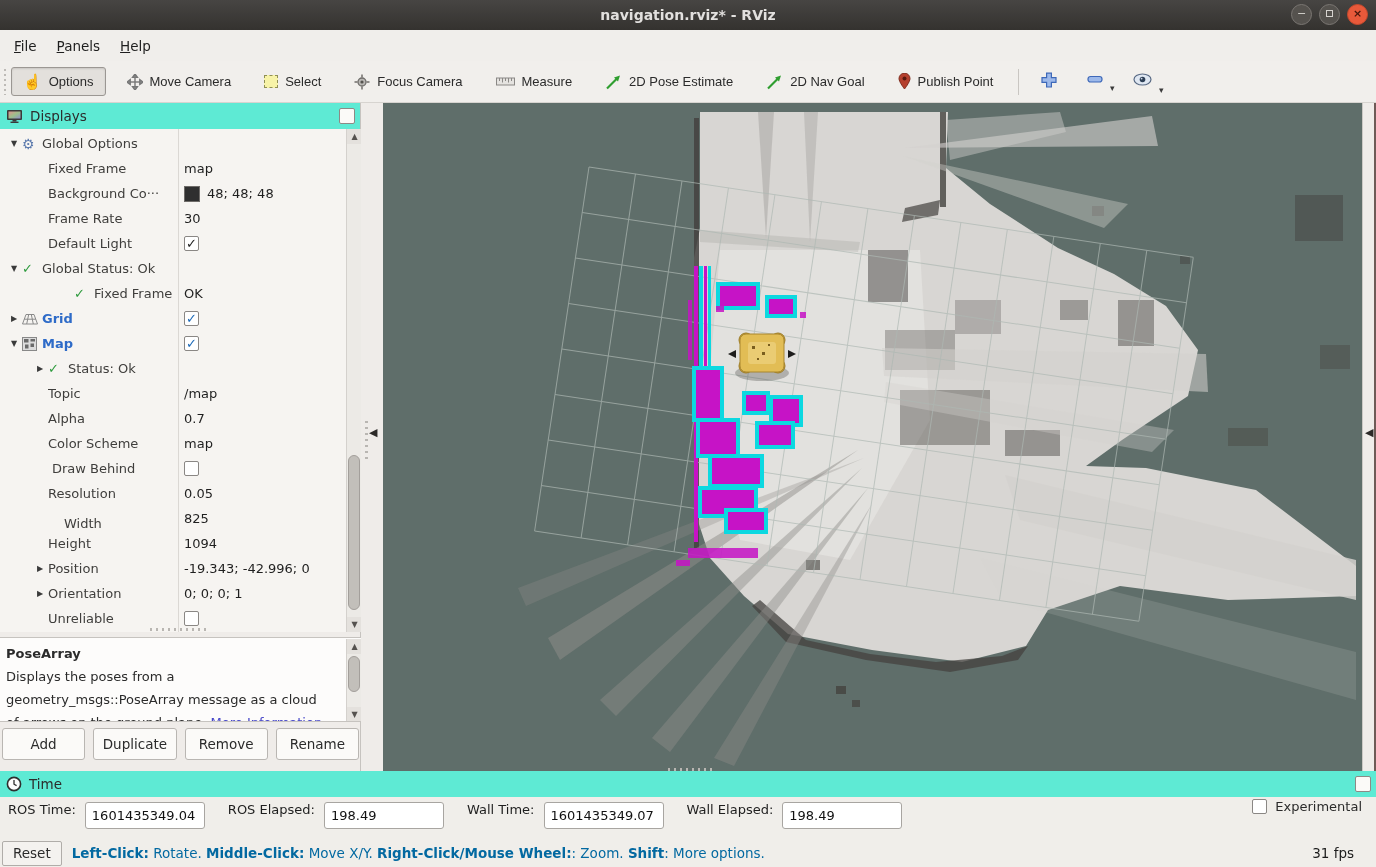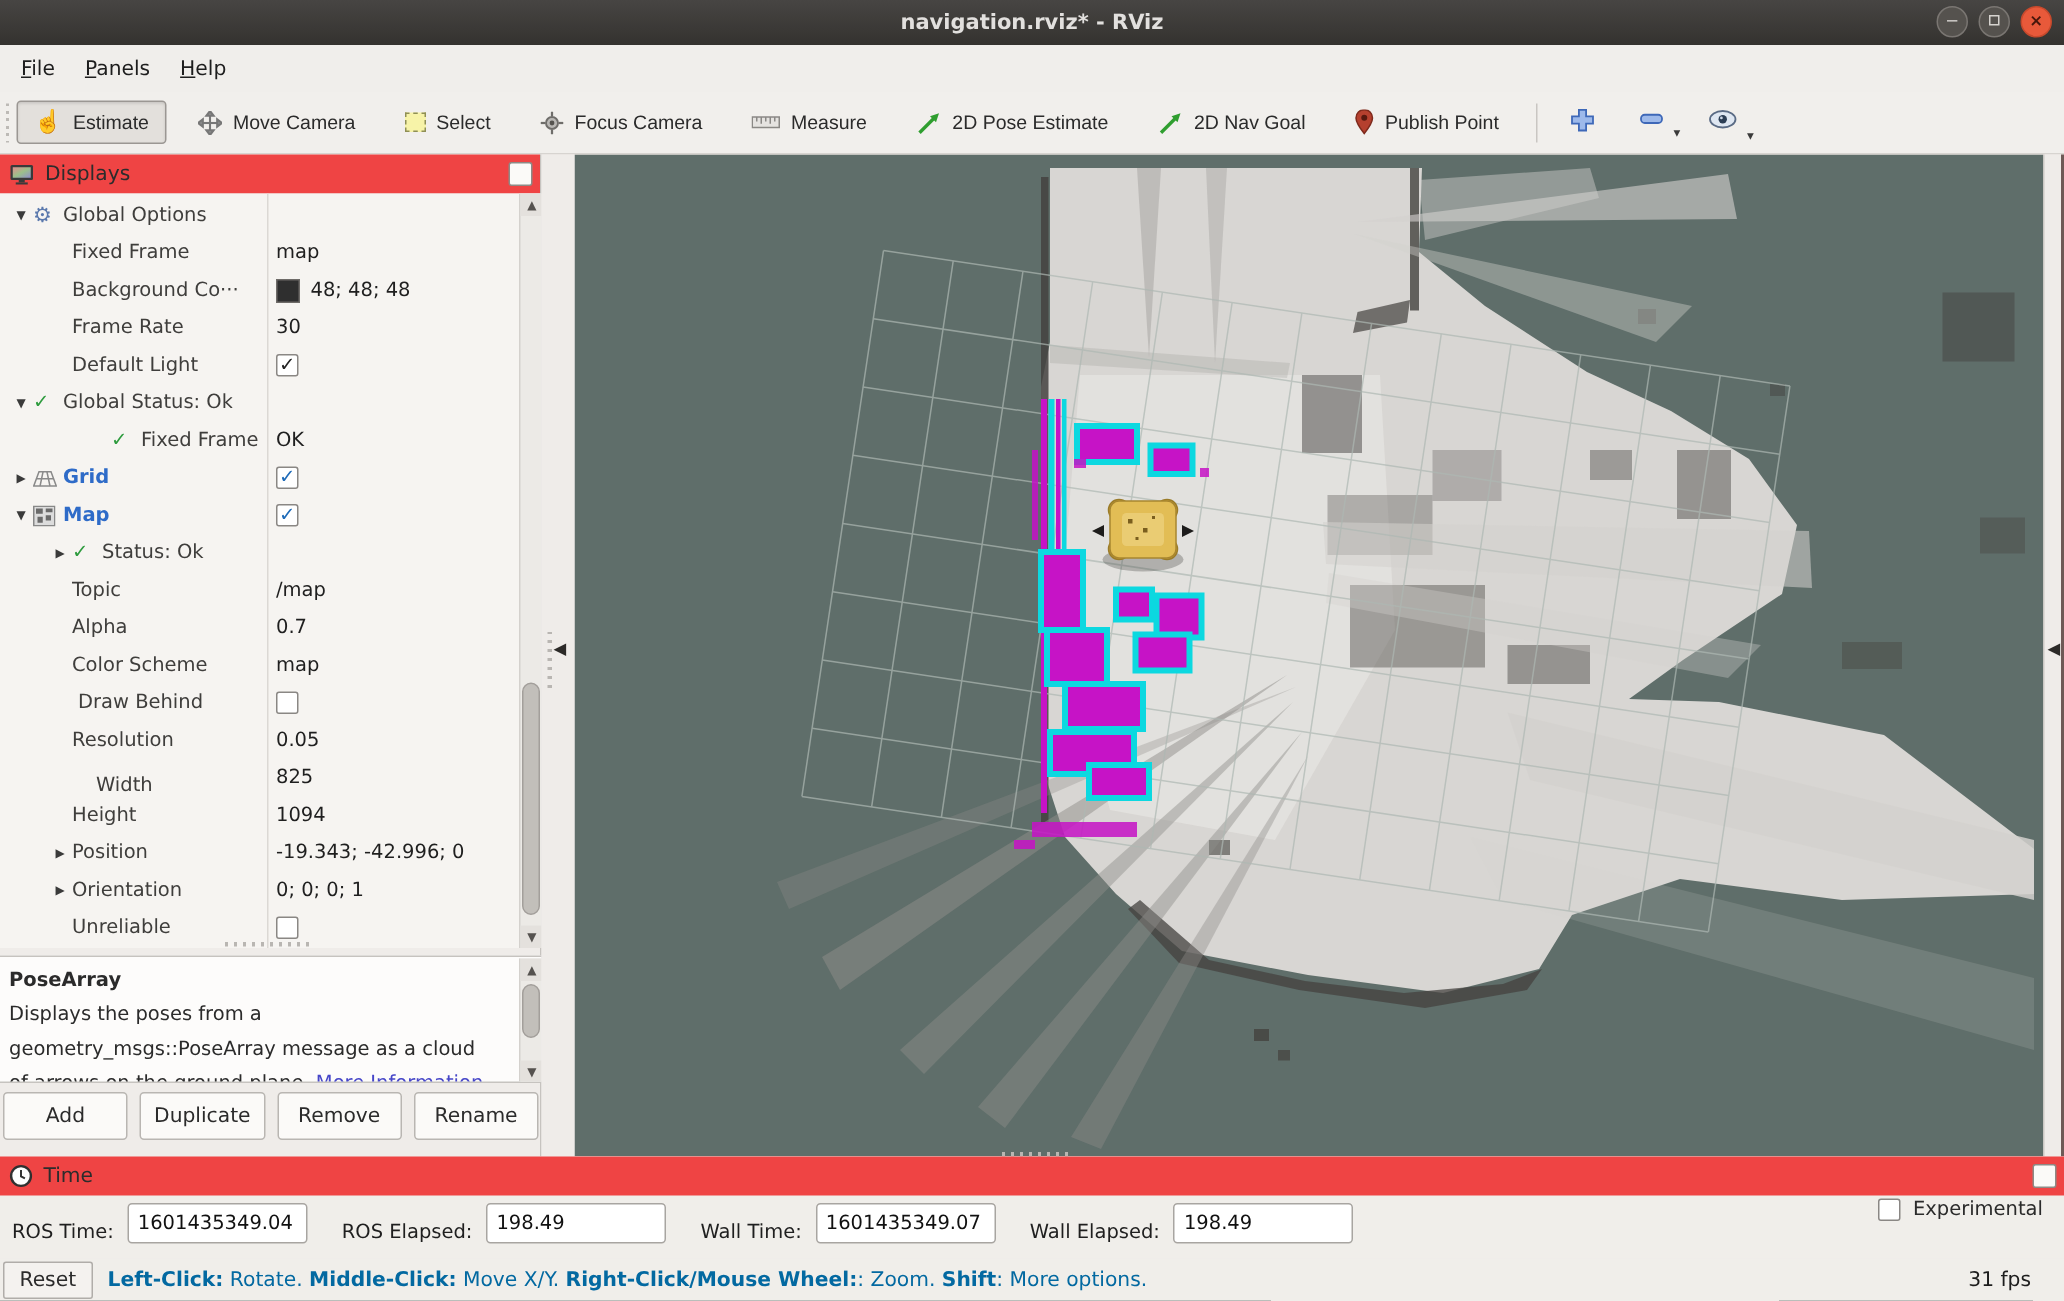--- a/index.html
+++ b/index.html
@@ -33,21 +33,21 @@
   .tool-btn { display:flex; align-items:center; gap:7px; padding:6px 11px; margin-right:9px;
     font-size:13px; color:#2b2b2b; background:transparent; border:1px solid transparent; border-radius:3px; white-space:nowrap; }
   .tool-btn.active { background:#e3e0dc; border:1px solid #9b9793; box-shadow:inset 0 1px 2px rgba(0,0,0,.12); }
   .tool-sep { width:1px; height:26px; background:#c9c6c2; margin:0 12px 0 4px; }
   .tool-extra { position:relative; display:flex; align-items:center; padding:4px 10px 8px 10px; margin-right:10px; }
   .tool-extra .caret { position:absolute; right:-1px; bottom:-1px; font-size:9px; color:#3a3a3a; }
   .ico { display:inline-flex; align-items:center; justify-content:center; }
   
   .left-panel { position:absolute; left:0; top:103px; width:361px; height:668px;
     background:#efece9; border-right:1px solid #c6c3bf; }
-  .panel-header { height:26px; background:#ef4444; display:flex; align-items:center;
+  .panel-header { height:26px; background:#5eead4; display:flex; align-items:center;
     padding:0 6px; gap:7px; color:#2c2c2c; font-size:13.5px; position:relative; }
   .float-btn { position:absolute; right:5px; top:5px; width:16px; height:16px;
     background:#fbfaf8; border:1px solid #8d8a86; border-radius:2px; }
   .tree { position:absolute; left:0; top:26px; width:361px; height:503px; background:#f6f4f1; overflow:hidden; }
   .tree .coldiv { position:absolute; left:178px; top:0; width:1px; height:100%; background:#dbd8d4; }
   .tree-row { position:relative; height:25px; display:flex; align-items:center; }
   .tree-row .exp { width:16px; font-size:8px; color:#3a3a3a; text-align:center; flex:none; }
   .tree-row .rowico { width:20px; flex:none; display:flex; align-items:center; }
   .tree-row .lbl { font-size:13px; color:#3f3e3c; white-space:nowrap; overflow:hidden; }
   .tree-row .lbl.emph { font-weight:bold; color:#2e6bc8;text-align:right; }
@@ -75,21 +75,21 @@
     background-image:repeating-linear-gradient(#b9b6b2 0 2px, transparent 2px 6px); }
   .collapse-arrow { position:absolute; font-size:11px; color:#2c2a28; }
   .right-strip { position:absolute; left:1362px; top:103px; width:14px; height:668px;
     background:#efece9; border-left:1px solid #cbc8c4; border-right:2px solid #6e5a56; }
   
   .viewport { position:absolute; left:383px; top:103px; width:979px; height:668px; }
   
   .time-panel { position:absolute; left:0; top:771px; width:1376px; height:68px; background:#f0eeea; }
   .time-panel .top-dots { position:absolute; left:668px; top:-3px; width:44px; height:3px;
     background-image:repeating-linear-gradient(90deg,#b9b6b2 0 2px, transparent 2px 6px); }
-  .time-fields { position:absolute; left:8px; top:31px; display:flex; align-items:flex-end; gap:9px; }
+  .time-fields { position:absolute; left:8px; top:31px; display:flex; align-items:flex-start; gap:9px; }
   .tf-label { font-size:13px; color:#1f1f1f; white-space:nowrap; }
   .tf-input { width:120px; height:27px; border:1px solid #a8a5a1; border-radius:3px; background:#fff;
     font-family:inherit; font-size:13px; padding:0 6px; color:#111; margin-right:14px; }
   .experimental { position:absolute; right:14px; top:28px; display:flex; align-items:center; gap:8px; }
   
   .status-bar { position:absolute; left:0; top:839px; width:1376px; height:28px; background:#f0eeea;
     display:flex; align-items:center; }
   .reset-btn { margin-left:2px; height:25px; padding:0 10px; background:#f4f2ef; border:1px solid #b0ada9;
     border-radius:2px; font-size:13.5px; font-family:inherit; color:#2b2b2b; }
   .help-text { margin-left:10px; font-size:13.5px; color:#0369a1; white-space:nowrap; }
@@ -113,21 +113,21 @@
     <div class="menu-item"><span class="mn">P</span>anels</div>
     <div class="menu-item"><span class="mn">H</span>elp</div>
   </div>
 
 <div class="toolbar" id="toolbar">
     <div class="drag-dots"></div>
     <button class="tool-btn active">
       <span class="ico">
         <span style="font-size:15px;color:#4a4a4a;line-height:1">☝</span>
       </span>
-      <span>Estimate</span>
+      <span>Options</span>
     </button>
     <button class="tool-btn">
       <span class="ico">
         <svg width="16" height="16" viewBox="0 0 16 16">
           <g stroke="#777" stroke-width="1.4" fill="#8f8f8f">
             <line x1="8" y1="3" x2="8" y2="13"></line>
             <line x1="3" y1="8" x2="13" y2="8"></line>
             <path d="M8 0l2.4 3.2h-4.8z"></path>
             <path d="M8 16l2.4-3.2h-4.8z"></path>
             <path d="M0 8l3.2-2.4v4.8z"></path>

